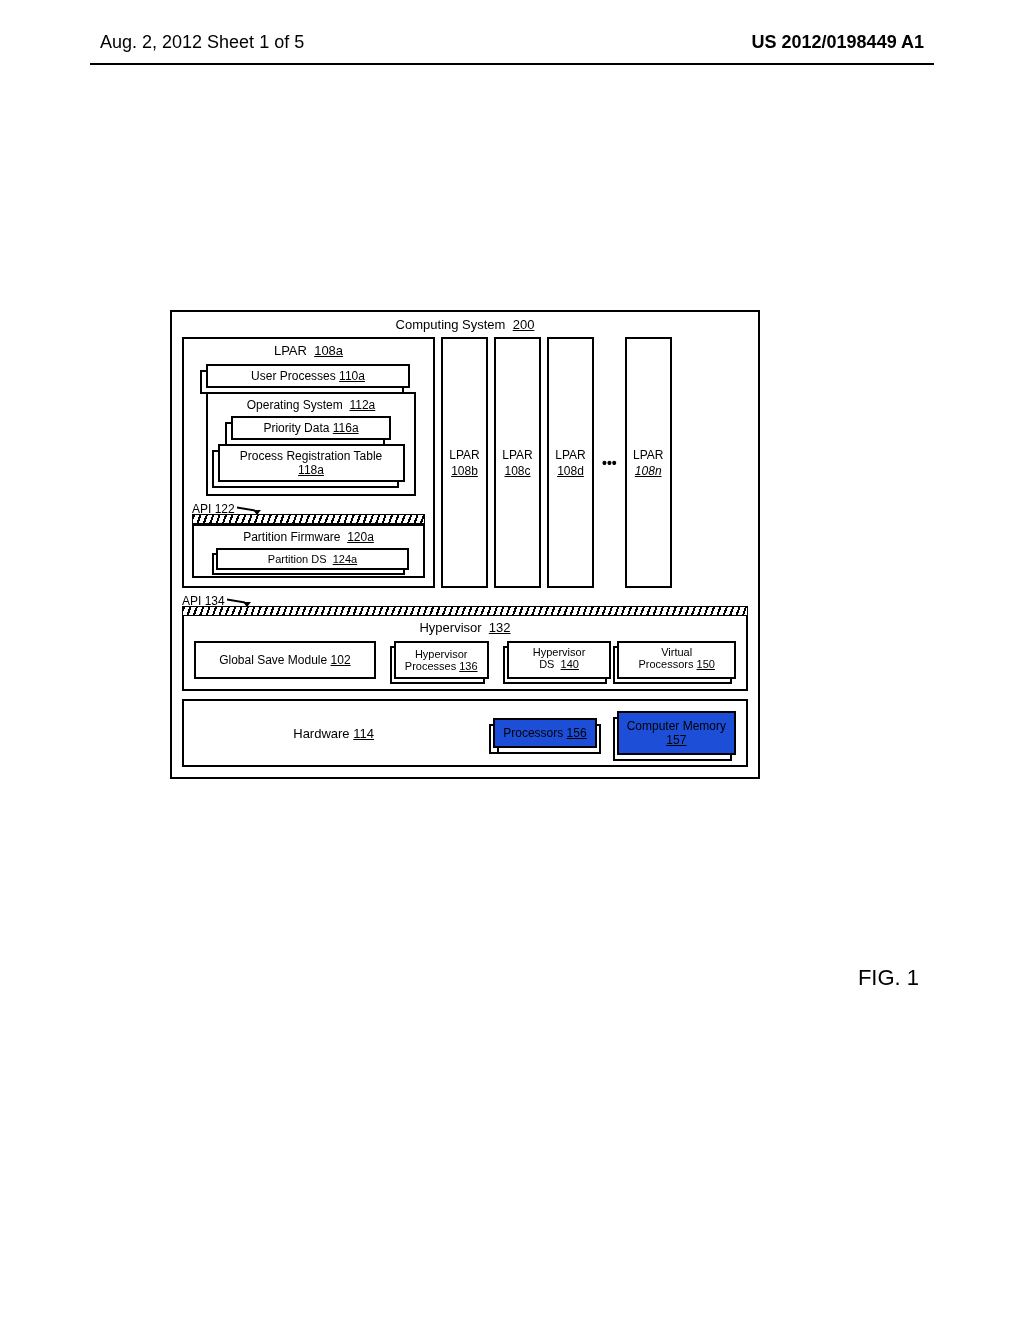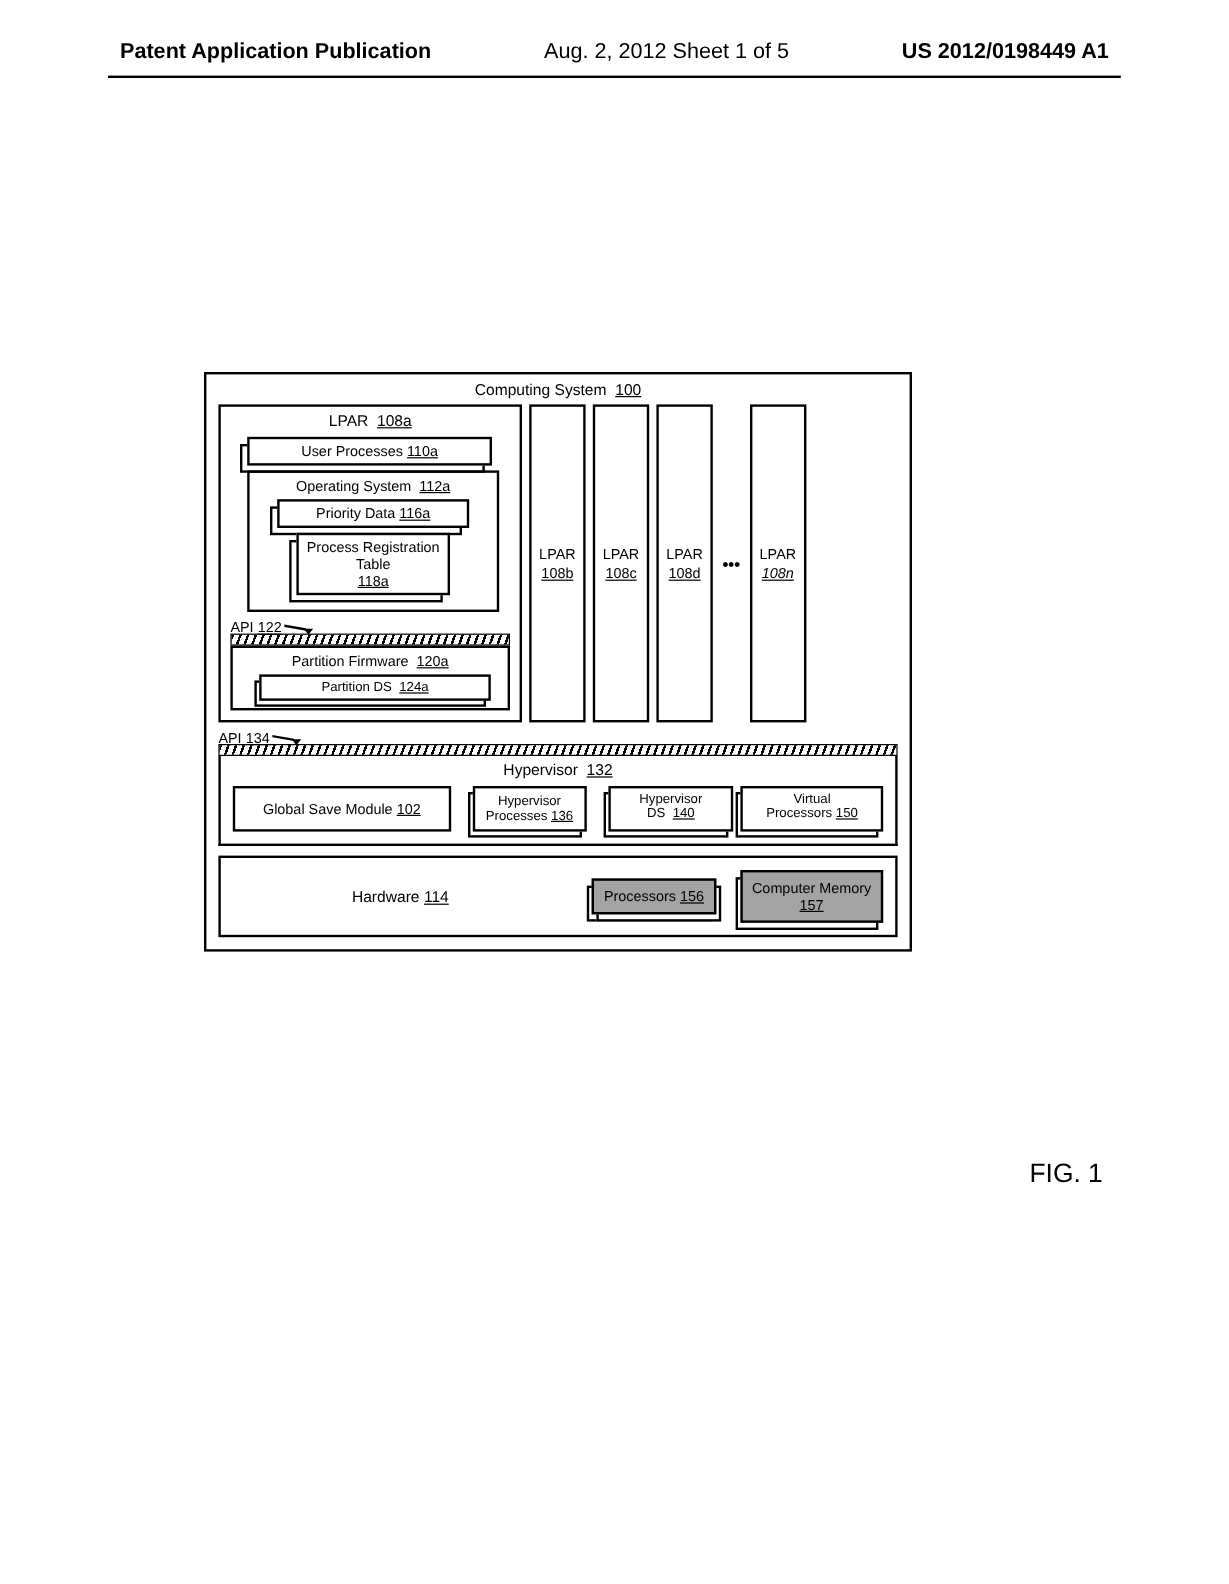--- a/index.html
+++ b/index.html
@@ -33,59 +33,58 @@
 .pds::before { content: ""; position: absolute; border: 2px solid #000; left: -6px; top: 3px; width: 100%; height: 100%; z-index: -1; background: #fff; }
 .hypervisor { border: 2px solid #000; margin-top: 8px; padding: 2px 10px 10px; }
 .hv-title { text-align: center; font-size: 13px; margin: 2px 0 6px; }
 .hv-row { display: flex; gap: 18px; align-items: stretch; justify-content: center; }
 .hv-card { border: 2px solid #000; padding: 10px 8px; text-align: center; font-size: 12px; display: flex; align-items: center; justify-content: center; }
 .hv-stack { display: flex; flex-direction: row; gap: 6px; }
 .hv-small { border: 2px solid #000; padding: 3px 6px; font-size: 11px; text-align: center; position: relative; background: #fff; }
 .hv-small::before { content: ""; position: absolute; border: 2px solid #000; left: -6px; top: 3px; width: 100%; height: 100%; z-index: -1; background: #fff; }
 .hardware { border: 2px solid #000; margin-top: 8px; padding: 10px; display: flex; align-items: center; gap: 20px; justify-content: space-around; }
 .hw-label { font-size: 13px; flex: 1; text-align: center; }
-.hw-card { border: 2px solid #000; padding: 6px 8px; font-size: 12px; text-align: center; position: relative; background: #a3a3a3; }
+.hw-card { border: 2px solid #000; padding: 6px 8px; font-size: 12px; text-align: center; position: relative; background: #1d4ed8; }
 .hw-card::before { content: ""; position: absolute; border: 2px solid #000; left: -6px; top: 4px; width: 100%; height: 100%; z-index: -1; background: #fff; }
 .hw-card.two::after { content: ""; position: absolute; border: 2px solid #000; right: -6px; top: 4px; width: 100%; height: 100%; z-index: -1; background: #fff; }
 .fig-label { position: absolute; right: 105px; top: 965px; font-size: 22px; }
 .ops-box { border: 2px solid #000; padding: 4px 4px 8px; margin-left: 14px; width: 210px; position: relative; }
 .ops-title { text-align: center; font-size: 12px; margin-bottom: 4px; }
 </style>
 </head>
 <body>
 
 <div class="header">
-  <span class="header-left">Patent Application Publication</span>
   <span class="header-mid">Aug. 2, 2012  Sheet 1 of 5</span>
   <span class="header-right">US 2012/0198449 A1</span>
 </div>
 <hr class="hr">
 
 <div class="canvas">
   <div class="outer-box">
     <div class="title-center">
-      <span>Computing System</span>&nbsp;&nbsp;<span class="ref">100</span>
+      <span>Computing System</span>&nbsp;&nbsp;<span class="ref">200</span>
     </div>
 
     <div class="row">
       <div class="lpar-main">
         <div class="lpar-main-title">
           <span>LPAR</span>&nbsp;&nbsp;<span class="ref">108a</span>
         </div>
         <div class="stack-card inner-shift">
           <span>User Processes</span>&nbsp;<span class="ref">110a</span>
         </div>
         <div class="ops-box">
           <div class="ops-title">
             <span>Operating System</span>&nbsp;&nbsp;<span class="ref">112a</span>
           </div>
           <div class="stack-card" style="width:160px">
             <span>Priority Data</span>&nbsp;<span class="ref">116a</span>
           </div>
-          <div class="stack-card" style="width:128px">
+          <div class="stack-card" style="width:187px">
             <span>Process Registration Table</span><br><span class="ref">118a</span>
           </div>
         </div>
         <div class="api-label">
           <span>API</span>&nbsp;<span class="ref">122</span>
           <span class="api-arrow"></span>
         </div>
         <div class="hatched"></div>
         <div class="firmware-box" style="margin:0;">
           <div class="firmware-title">

